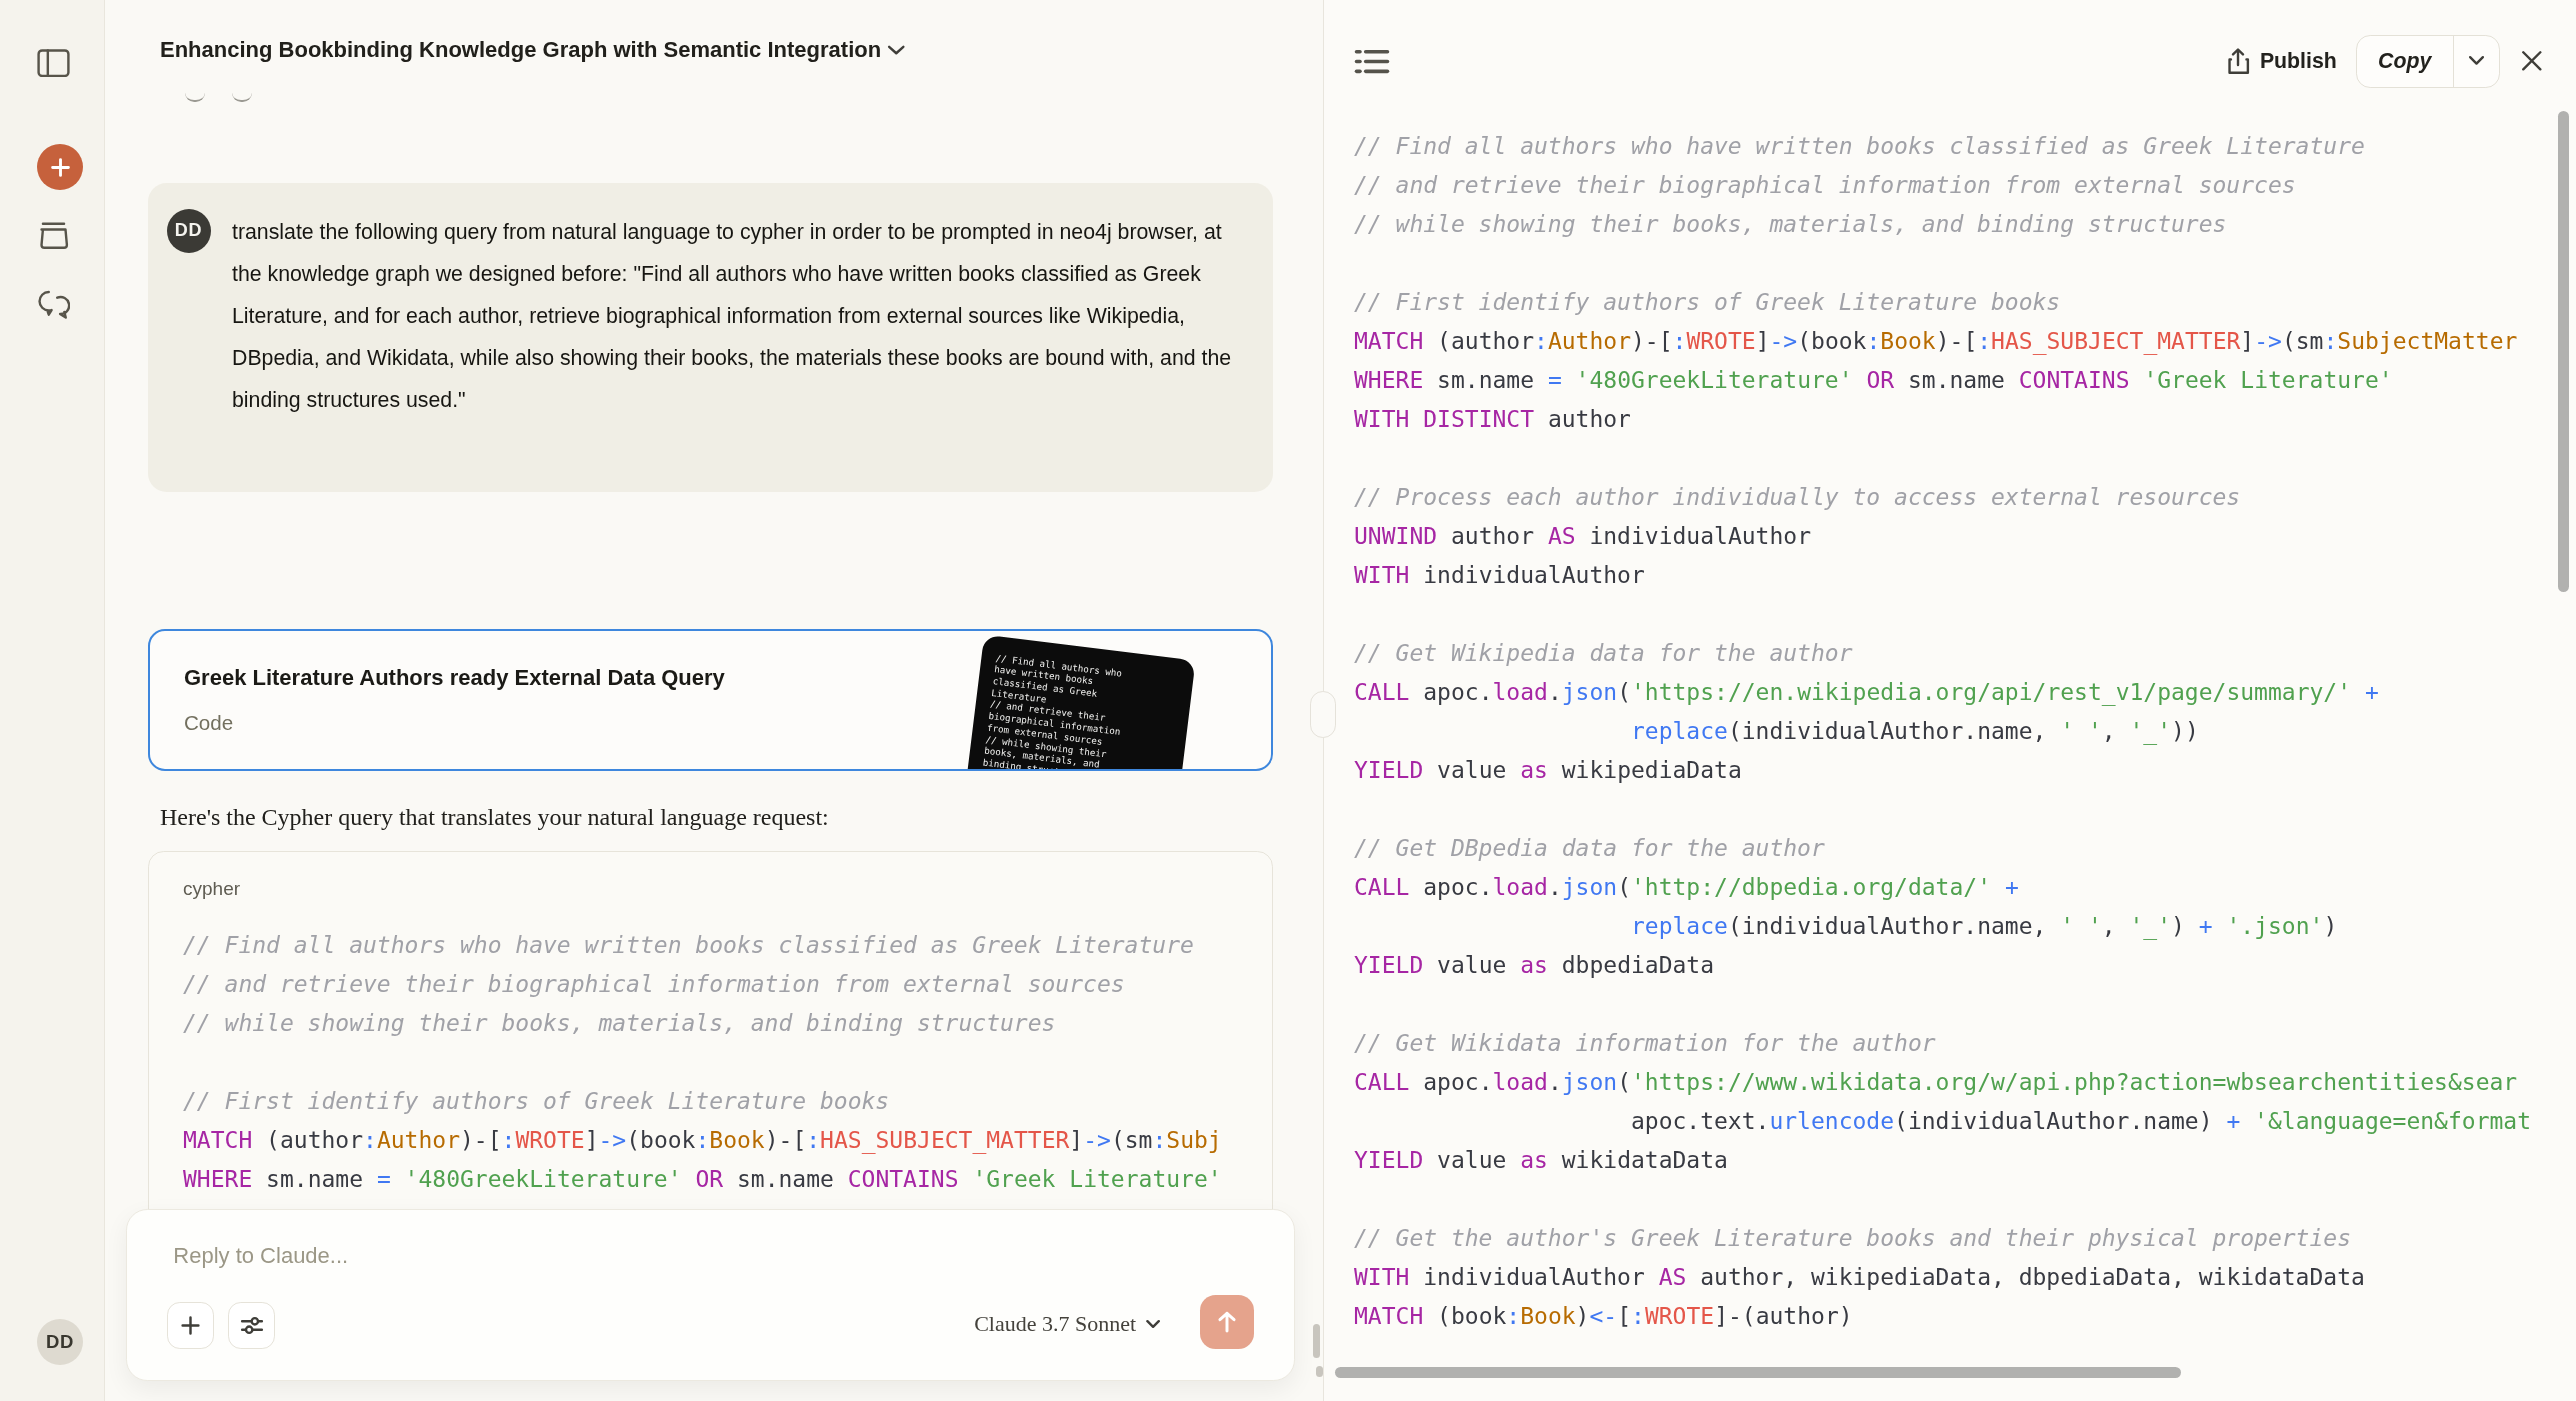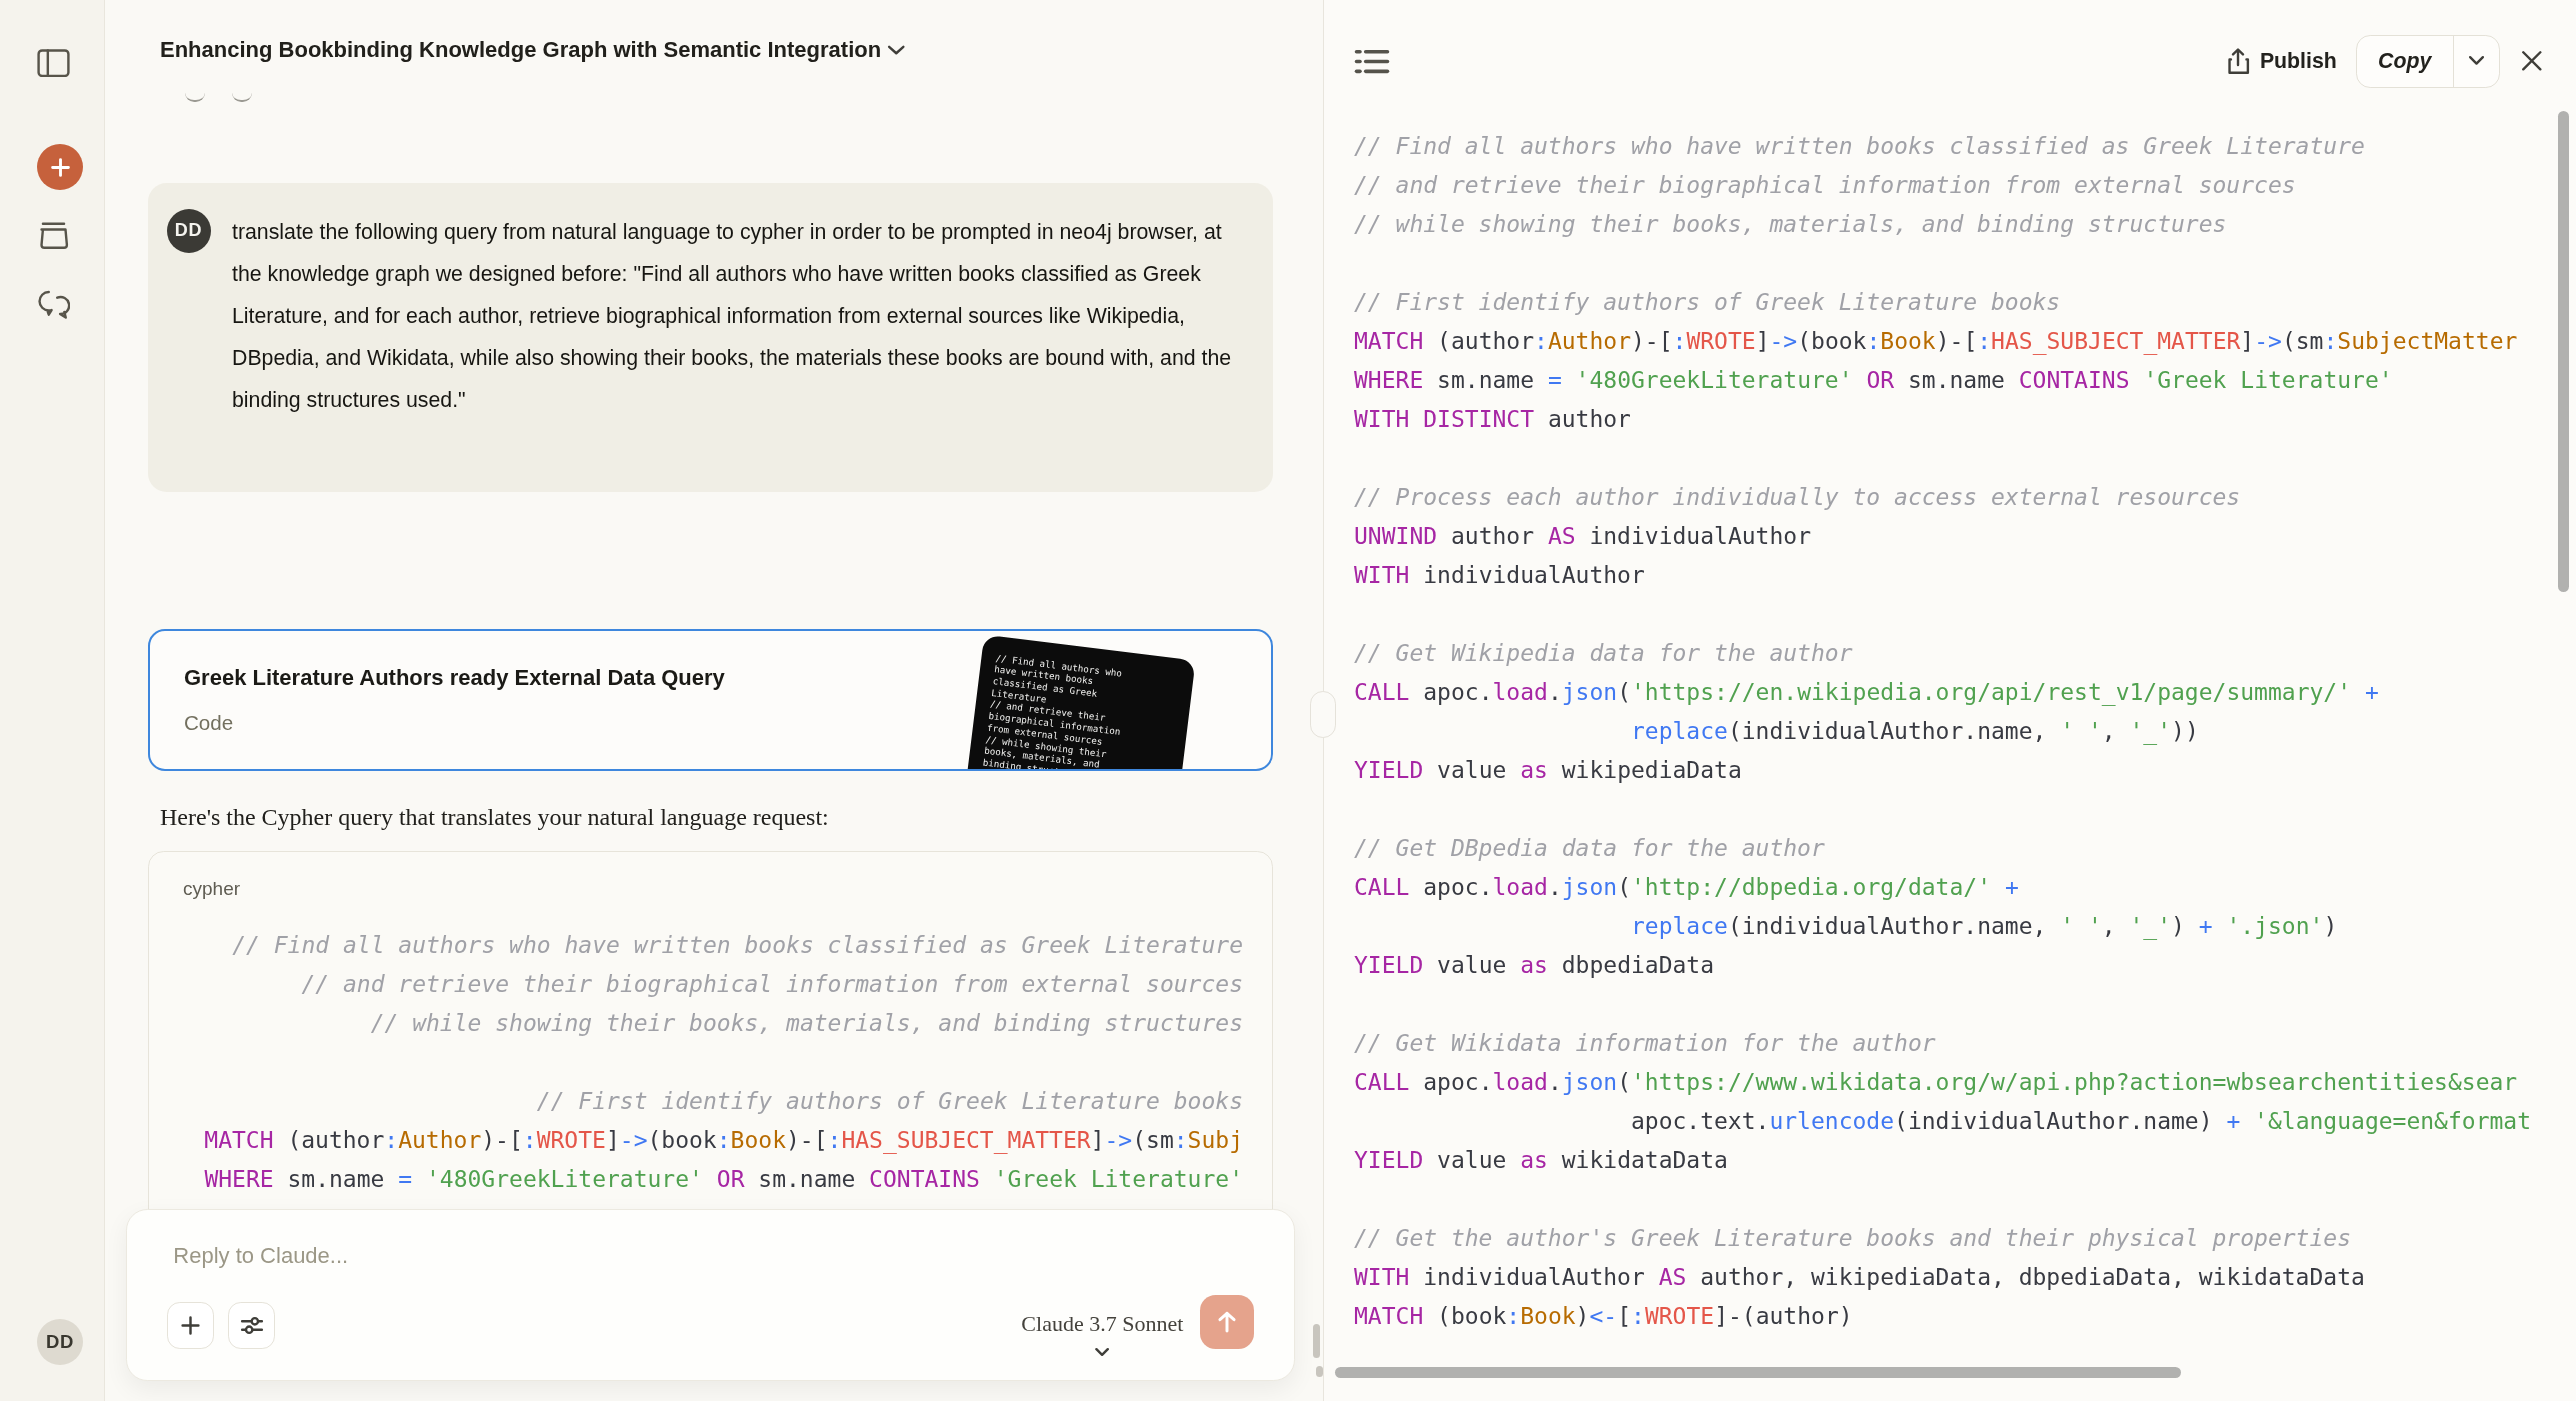--- a/index.html
+++ b/index.html
@@ -73,21 +73,21 @@
     background:#0C0C0C; border-radius:15.6px; transform:rotate(7deg);
     padding:15.6px 14.2px; overflow:hidden;
   }
   .art-thumb pre {
     font-family:"DejaVu Sans Mono", monospace; font-size:9.2px; line-height:11.7px;
     color:#F2F2F0; white-space:pre-wrap;
   }
 
   .chat-code-block {
     position:absolute; left:43px; top:851px; width:1125px; height:530px;
-    background:#FBFAF6; border:1.4px solid #E7E4DA; border-radius:15.6px; overflow:hidden;text-align:right;
+    background:#FBFAF6; border:1.4px solid #E7E4DA; border-radius:15.6px; overflow:hidden;
   }
   .code-lang { position:absolute; left:34px; top:25.6px; font-size:19px; color:#5f5c52; }
   .chat-code { position:absolute; left:34px; top:74px; width:1060px; }
 
   .codewrap { font-family:"DejaVu Sans Mono", monospace; font-size:23px; white-space:pre; }
   .cl { height:39px; line-height:39px; }
   .tk-c { color:#A0A1A7; font-style:italic; }
   .tk-k { color:#A626A4; }
   .tk-p { color:#383A42; }
   .tk-t { color:#B76B01; }
@@ -102,23 +102,23 @@
     box-shadow:0 8.5px 24px rgba(0,0,0,.06);
   }
   .composer-placeholder { position:absolute; left:46px; top:33px; font-size:22px; color:#9B9786; }
   .comp-btn {
     position:absolute; top:92px; width:47px; height:47px; border-radius:12.8px;
     background:#FFFFFF; border:1.4px solid #E6E3D9; display:flex; align-items:center; justify-content:center; cursor:pointer;
   }
   .comp-plus { left:40px; }
   .comp-sliders { left:101px; }
   .model-select {
-    position:absolute; right:111px; top:101px; display:flex; align-items:center; gap:10px;
+    position:absolute; right:134px; top:101px; display:flex; align-items:center; gap:10px;
     font-family:"Liberation Serif", serif; font-size:22px; color:#44423c;
-    background:none; border:none; cursor:pointer;flex-direction:column;
+    background:none; border:none; cursor:pointer;
   }
   .send-btn {
     position:absolute; right:40px; top:85px; width:54px; height:54px; border-radius:15.6px;
     background:#E5A38C; border:none; display:flex; align-items:center; justify-content:center; cursor:pointer;
   }
 
   .scroll-pill1 { position:absolute; left:1313px; top:1324px; width:7.1px; height:34px;
     border-radius:4.3px; background:#C8C5BE; }
   .scroll-pill2 { position:absolute; left:1316px; top:1366px; width:7.1px; height:11.4px;
     border-radius:4.3px; background:#C8C5BE; }

